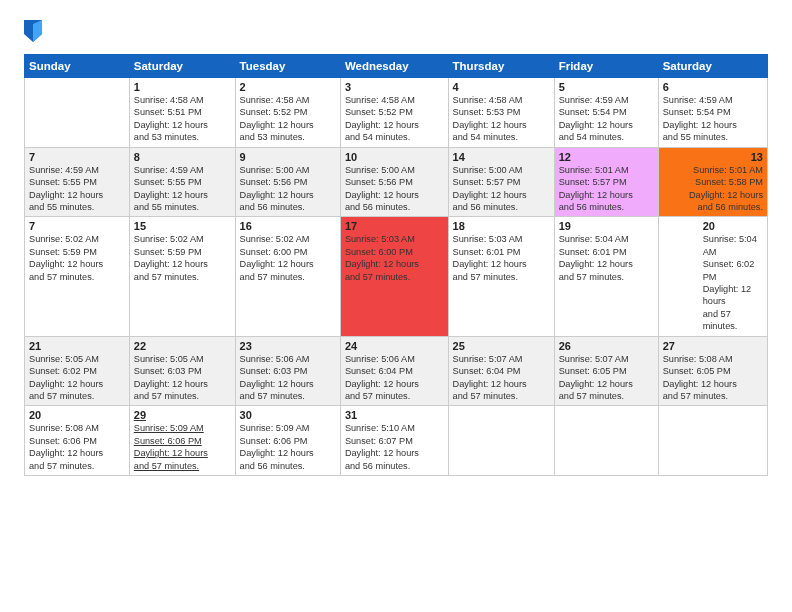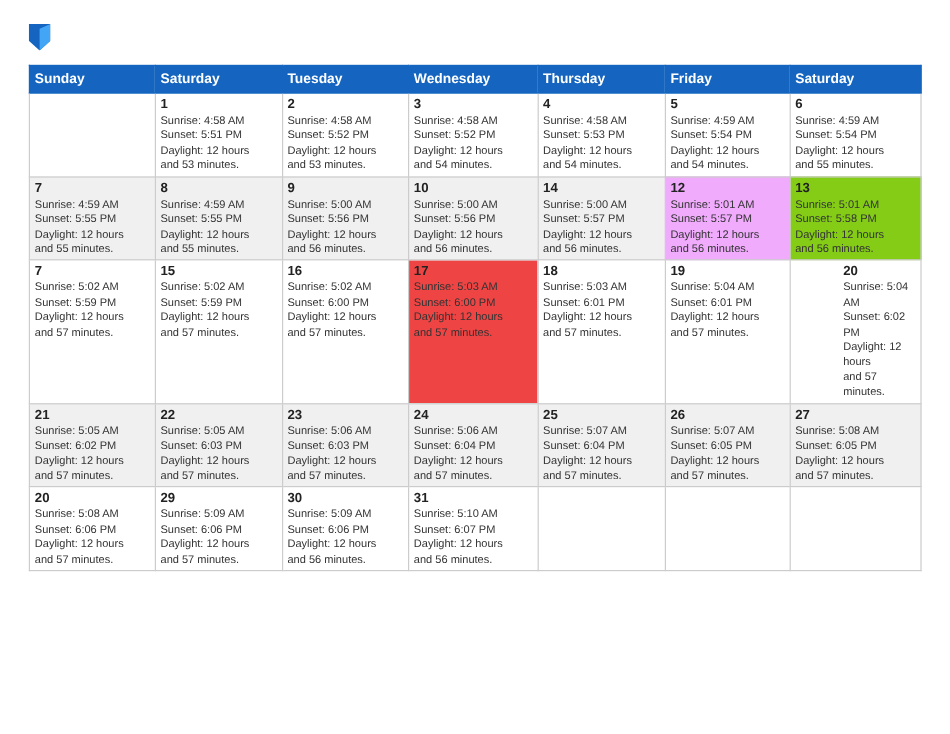--- a/index.html
+++ b/index.html
@@ -214,21 +214,21 @@
 Daylight: 12 hours
 and 56 minutes.</div>
           </td>
           <td style="background: #f0abfc;">
             <span class="day-num">12</span>
             <div class="day-info" style="white-space: pre-line;">Sunrise: 5:01 AM
 Sunset: 5:57 PM
 Daylight: 12 hours
 and 56 minutes.</div>
           </td>
-          <td style="background: #84cc16;">
+          <td style="background: #f97316; text-align: right;">
             <span class="day-num">13</span>
             <div class="day-info" style="white-space: pre-line;">Sunrise: 5:01 AM
 Sunset: 5:58 PM
 Daylight: 12 hours
 and 56 minutes.</div>
           </td>
         </tr>
         <tr>
           <td style="background: rgb(255, 255, 255);">
             <span class="day-num">7</span>
@@ -332,21 +332,21 @@
           </td>
         </tr>
         <tr>
           <td style="background: rgb(255, 255, 255);">
             <span class="day-num">20</span>
             <div class="day-info" style="white-space: pre-line;">Sunrise: 5:08 AM
 Sunset: 6:06 PM
 Daylight: 12 hours
 and 57 minutes.</div>
           </td>
-          <td style="background: rgb(255, 255, 255);">
+          <td style="background: rgb(255, 255, 255); text-decoration: underline;">
             <span class="day-num">29</span>
             <div class="day-info" style="white-space: pre-line;">Sunrise: 5:09 AM
 Sunset: 6:06 PM
 Daylight: 12 hours
 and 57 minutes.</div>
           </td>
           <td style="background: rgb(255, 255, 255);">
             <span class="day-num">30</span>
             <div class="day-info" style="white-space: pre-line;">Sunrise: 5:09 AM
 Sunset: 6:06 PM

